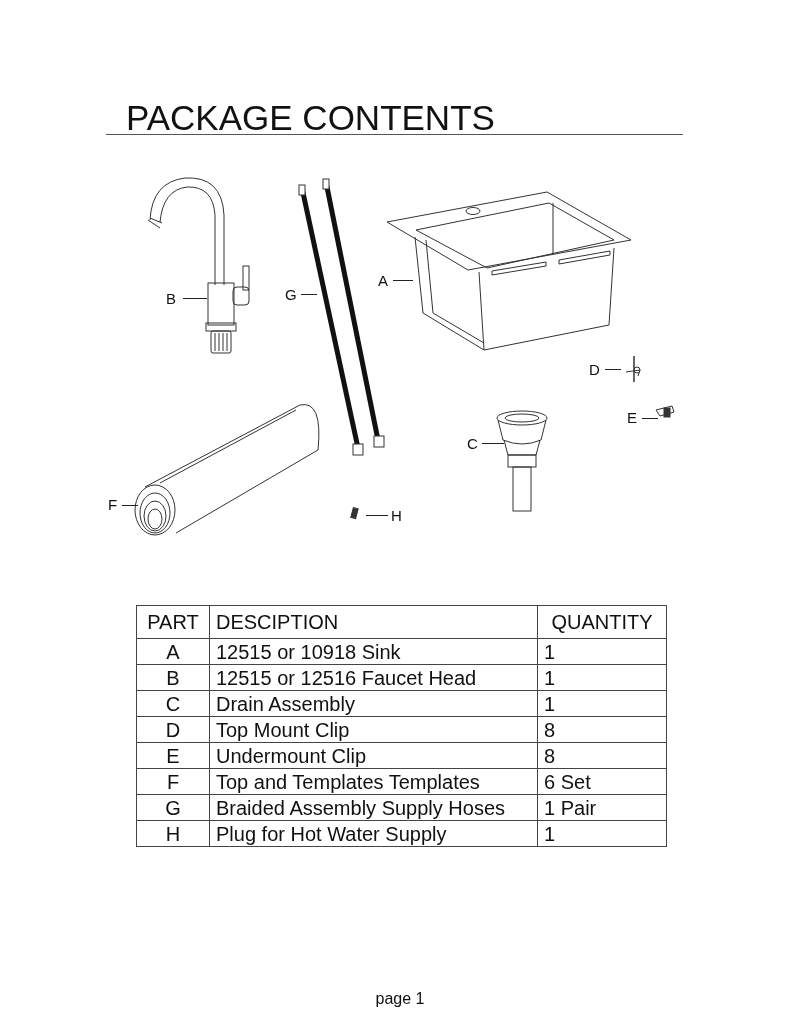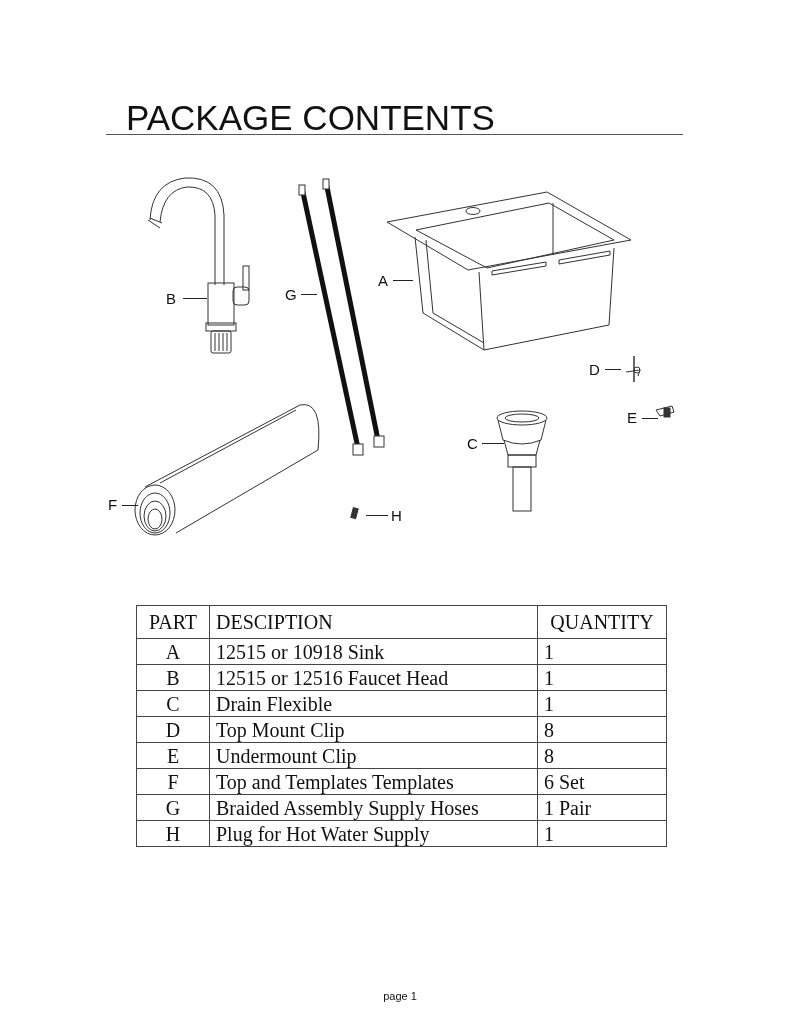--- a/index.html
+++ b/index.html
@@ -5,26 +5,26 @@
   html, body { margin: 0; padding: 0; background: #ffffff; }
   body { width: 800px; height: 1035px; position: relative; overflow: hidden;
          font-family: "Liberation Sans", sans-serif; color: #111; }
   .title { position: absolute; left: 110px; top: 82px; font-size: 35px; font-weight: normal; margin: 16px; letter-spacing: 0; }
   .rule { position: absolute; left: 106px; top: 134px; width: 577px; height: 0; border-top: 1.5px solid #555; }
   .diagram { position: absolute; left: 0; top: 160px; width: 800px; height: 420px; }
   .label { position: absolute; font-size: 15px; line-height: 15px; }
   .leader { position: absolute; height: 0; border-top: 1px solid #222; }
   table.parts { position: absolute; left: 136px; top: 605px; width: 531px; border-collapse: collapse;
                 font-size: 20px; }
-  table.parts td, table.parts th { border: 1.3px solid #444; padding: 0 6px; height: 25px; line-height: 24px; font-weight: normal; font-family: Liberation Serif, serif; }
+  table.parts td, table.parts th { border: 1.3px solid #444; padding: 0 6px; height: 25px; line-height: 24px; font-weight: normal; }
   table.parts th { height: 30px; line-height: 32px; }
   .c-part { width: 60px; text-align: center; }
   .c-desc { text-align: left; }
   .c-qty { width: 116px; }
-  .footer { position: absolute; left: 0; width: 800px; top: 990px; text-align: center; font-size: 11px; }
+  .footer { position: absolute; left: 0; width: 800px; top: 990px; text-align: center; font-size: 16px; }
 </style>
 </head>
 <body>
 
 <h1 class="title">PACKAGE CONTENTS</h1>
 <div class="rule"></div>
 
 <div class="diagram">
   <svg width="800" height="420" viewBox="0 160 800 420" xmlns="http://www.w3.org/2000/svg">
     <g fill="none" stroke="#333" stroke-width="1">
@@ -137,21 +137,21 @@
       <td class="c-desc">12515 or 10918 Sink</td>
       <td class="c-qty">1</td>
     </tr>
     <tr>
       <td class="c-part">B</td>
       <td class="c-desc">12515 or 12516 Faucet Head</td>
       <td class="c-qty">1</td>
     </tr>
     <tr>
       <td class="c-part">C</td>
-      <td class="c-desc">Drain Flexible</td>
+      <td class="c-desc">Drain Assembly</td>
       <td class="c-qty">1</td>
     </tr>
     <tr>
       <td class="c-part">D</td>
       <td class="c-desc">Top Mount Clip</td>
       <td class="c-qty">8</td>
     </tr>
     <tr>
       <td class="c-part">E</td>
       <td class="c-desc">Undermount Clip</td>

